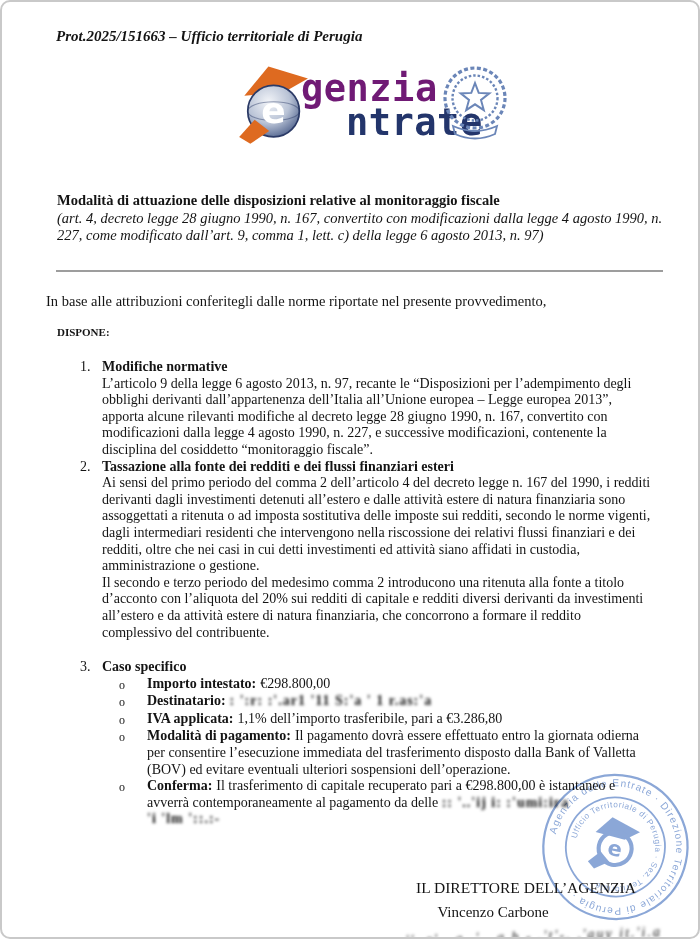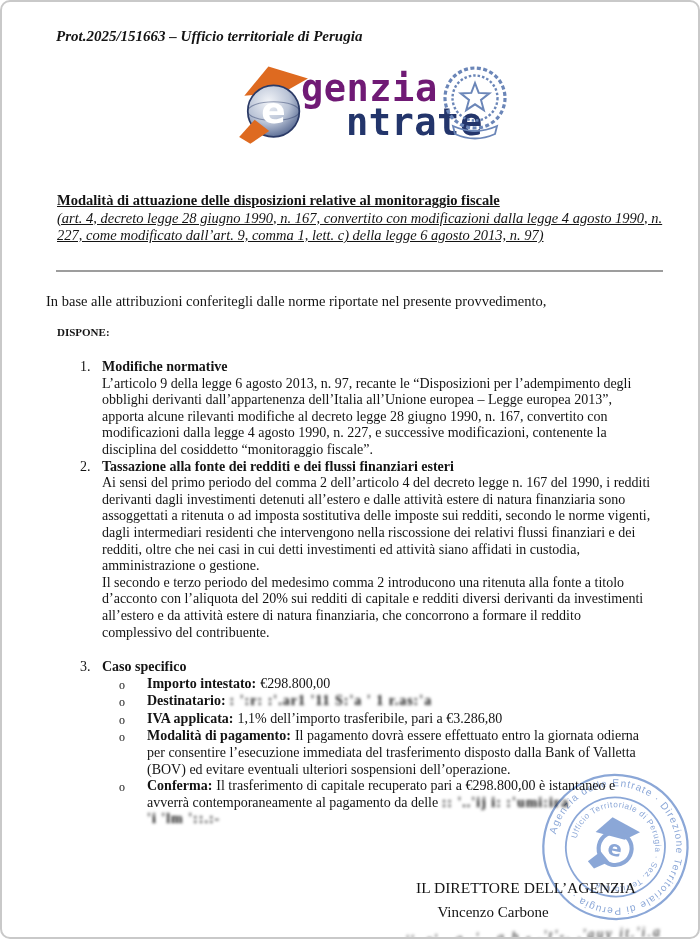--- a/index.html
+++ b/index.html
@@ -13,21 +13,21 @@
 
   .prot{top:26px; left:54px; font-size:15px; font-weight:bold; font-style:italic;}
 
   
   .logo-mark{top:60px; left:232px;}
   .logo-word{font-family:"DejaVu Sans Mono", monospace; font-weight:bold; font-size:37px; line-height:1; letter-spacing:0.5px;}
   .w-genzia{top:68px; left:299px; color:#701a75;text-align:center;}
   .w-ntrate{top:102px; left:296px; color:#23356b;margin-left:48px;}
   .emblem{top:60px; left:441px;}
 
-  .title-block{top:190px; left:55px; width:606px; font-size:14.5px; line-height:17.5px;text-decoration:underline;}
+  .title-block{top:190px; left:55px; width:606px; font-size:14.5px; line-height:17.5px;}
   .title-head{font-weight:bold;}
   .title-sub{font-style:italic;}
 
   .rule{top:268px; left:54px; width:607px; height:2px; background:#9d9d9d;}
 
   .intro{top:291px; left:44px; width:600px; font-size:14.5px;}
   .dispone{top:324px; left:55px; font-size:11px; font-weight:bold;}
 
   .list{top:357px; left:78px; width:572px; font-size:14px; line-height:16.6px;}
   .item{display:flex;}

